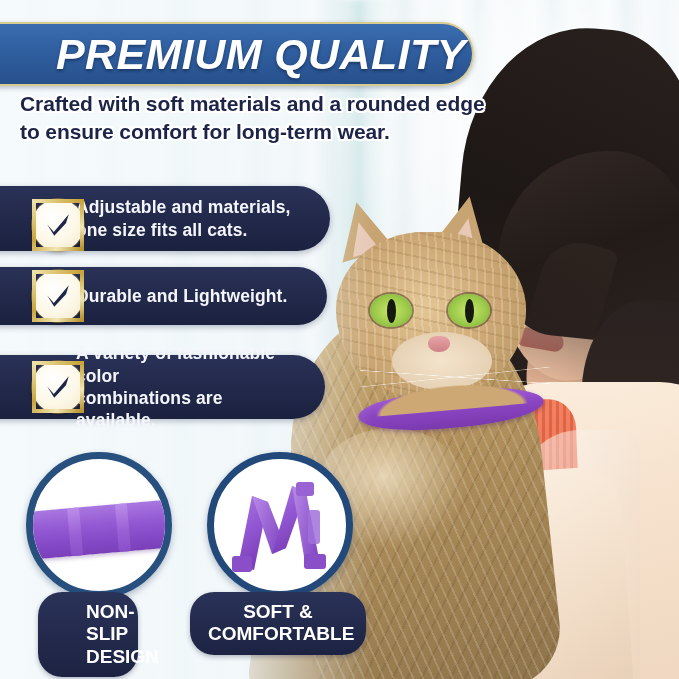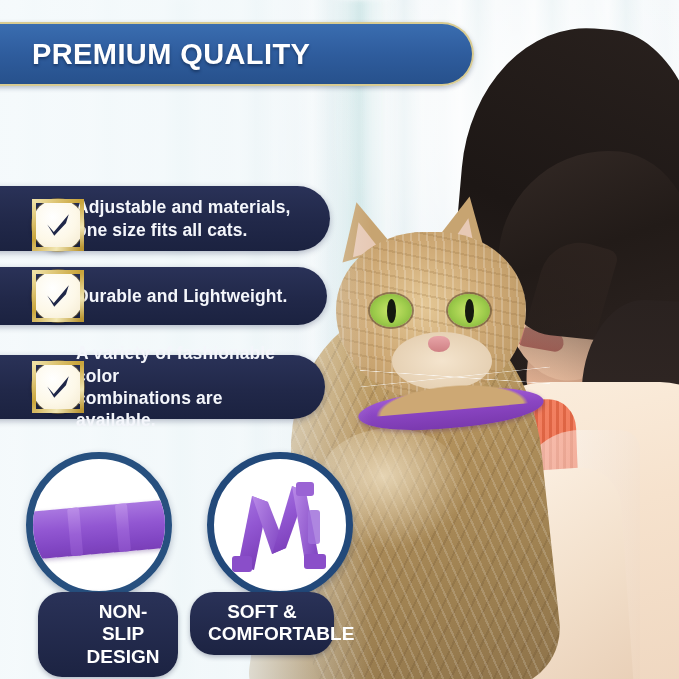--- a/index.html
+++ b/index.html
@@ -286,27 +286,28 @@
     position:absolute;left:-14px;top:22px;
     height:60px;width:486px;
     background:linear-gradient(180deg,#3a6db0 0%,#2f5d9e 48%,#27518c 100%);
     border-radius:0 34px 34px 0;
     border:2px solid #d8cb92;
     border-left:none;
     box-shadow:0 2px 5px rgba(20,40,80,.28);
     display:flex;align-items:center;
   }
   .banner-title{
-    margin-left:46px;
+    margin-left:70px;
     color:#ffffff;
-    font-size:29px;
+    font-size:43px;
     font-weight:700;
     letter-spacing:.4px;
     text-shadow:0 2px 3px rgba(10,28,60,.5);
     white-space:nowrap;
+    font-style:italic;
   }
 
   
   .subtitle{
     position:absolute;left:20px;top:90px;width:480px;
     color:#1d2448;
     font-size:21px;
     font-weight:700;
     line-height:1.32;
     letter-spacing:-.1px;
@@ -389,22 +390,22 @@
     position:absolute;
     background:linear-gradient(180deg,#2a3258,#1c2342);
     border-radius:24px;
     color:#fff;text-align:center;
     font-size:19px;font-weight:700;line-height:1.18;
     padding:9px 18px;
     box-shadow:0 2px 5px rgba(15,25,60,.3);
     box-sizing:border-box;
     white-space:pre-line;
   }
-  .lp-1{left:38px;top:592px;width:140px;padding-left:48px;}
-  .lp-2{left:190px;top:592px;width:144px;}
+  .lp-1{left:38px;top:592px;width:100px;padding-left:48px;}
+  .lp-2{left:190px;top:592px;width:176px;}
 </style>
 </head>
 <body>
 
 <div id="poster">
 
   <div class="photo">
     <div class="curtain"></div>
     <div class="curtain-stripes"></div>
     <div class="curtain-teal2"></div>
@@ -466,20 +467,22 @@
 
     <div class="photo-veil"></div>
   </div>
 
   <div class="overlay">
 
     <div class="banner">
       <div class="banner-title">PREMIUM QUALITY</div>
     </div>
 
+    <div class="subtitle" style="white-space: pre-line;">Crafted with soft materials and a rounded edge
+to ensure comfort for long-term wear.</div>
 
     <div class="pill pill-1">
       <div class="pill-text" style="white-space: pre-line;">Adjustable and materials,
 one size fits all cats.</div>
     </div>
     <div class="check-badge" style="top:199px">
       <svg class="check-glyph" viewBox="0 0 32 32" aria-hidden="true">
         <path d="M4.5 15.5 L11.5 23.5 L27.5 4.5 L24.5 14.0 L12.0 27.5 Z" fill="#1f2749"></path>
       </svg>
     </div>

